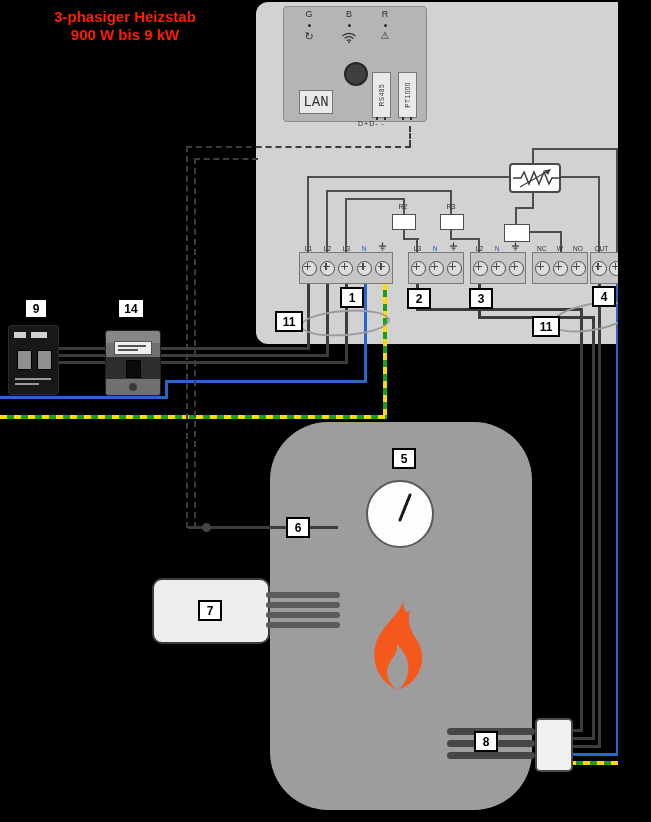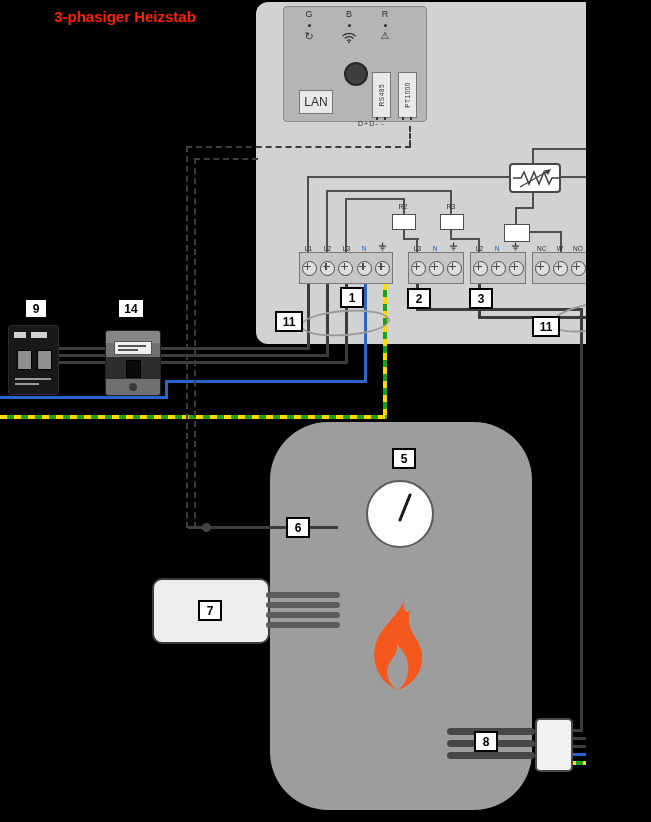--- a/index.html
+++ b/index.html
@@ -1,17 +1,17 @@
 <!DOCTYPE html>
 <html><head>
 <meta charset="utf-8">
 <style>
   html,body{margin:0;padding:0;background:#000;}
   #canvas{position:relative;width:586px;height:822px;background:#000;overflow:hidden;
-          font-family:"Liberation Sans",sans-serif;}
+          font-family:"Liberation Sans",sans-serif;padding-left:32px;}
   .abs{position:absolute;}
 
   
   .title{position:absolute;left:28px;top:8px;width:194px;text-align:center;color:#ff1e00;
          font-weight:bold;font-size:15px;line-height:18px;z-index:2;}
 
   
   .controller{position:absolute;left:256px;top:2px;width:390px;height:342px;background:#d2d2d2;
               border-radius:12px;z-index:1;}
   .panel{position:absolute;left:283px;top:6px;width:142px;height:114px;background:#b5b5b5;
@@ -83,20 +83,21 @@
   .tag.wide{width:24px;}
   .cable-ellipse{position:absolute;border:2px solid #9a9a9a;border-radius:50%;z-index:7;background:transparent;}
 </style>
 </head>
 <body>
 
 <div id="canvas">
 
   <div class="title">
     <div>3-phasiger Heizstab</div>
+    <div>900 W bis 9 kW</div>
   </div>
 
   <div class="controller"></div>
 
   <div class="panel"></div>
   <span class="led-letter" style="left:302px;top:9px;">G</span>
   <span class="led-letter" style="left:342px;top:9px;">B</span>
   <span class="led-letter" style="left:378px;top:9px;">R</span>
   <span class="led-dot" style="left:308px;top:24px;"></span>
   <span class="led-dot" style="left:348px;top:24px;"></span>
@@ -107,21 +108,21 @@
         <g fill="none" stroke="#333" stroke-width="1.8">
           <path d="M2 6a14 14 0 0 1 20 0"></path>
           <path d="M5.5 9.5a9 9 0 0 1 13 0"></path>
           <path d="M9 13a4.5 4.5 0 0 1 6 0"></path>
         </g>
         <circle cx="12" cy="15" r="1.4" fill="#333"></circle>
       </svg>
   </span>
   <span class="p-icon" style="left:377px;top:30px;">⚠</span>
   <div class="round-btn"></div>
-  <div class="port-box" style="left:299px;top:90px;width:32px;height:22px;font-size:12px;">
+  <div class="port-box" style="left:299px;top:90px;width:32px;height:22px;font-size:14px;font-family:Liberation Mono, monospace;">
     <span>LAN</span>
   </div>
   <div class="port-box" style="left:372px;top:72px;width:17px;height:44px;">
     <span class="vtext">RS485</span>
   </div>
   <div class="port-box" style="left:398px;top:72px;width:17px;height:44px;">
     <span class="vtext">PT1000</span>
   </div>
   <span class="pin-dot" style="left:376px;top:117px;"></span>
   <span class="pin-dot" style="left:384px;top:117px;"></span>

